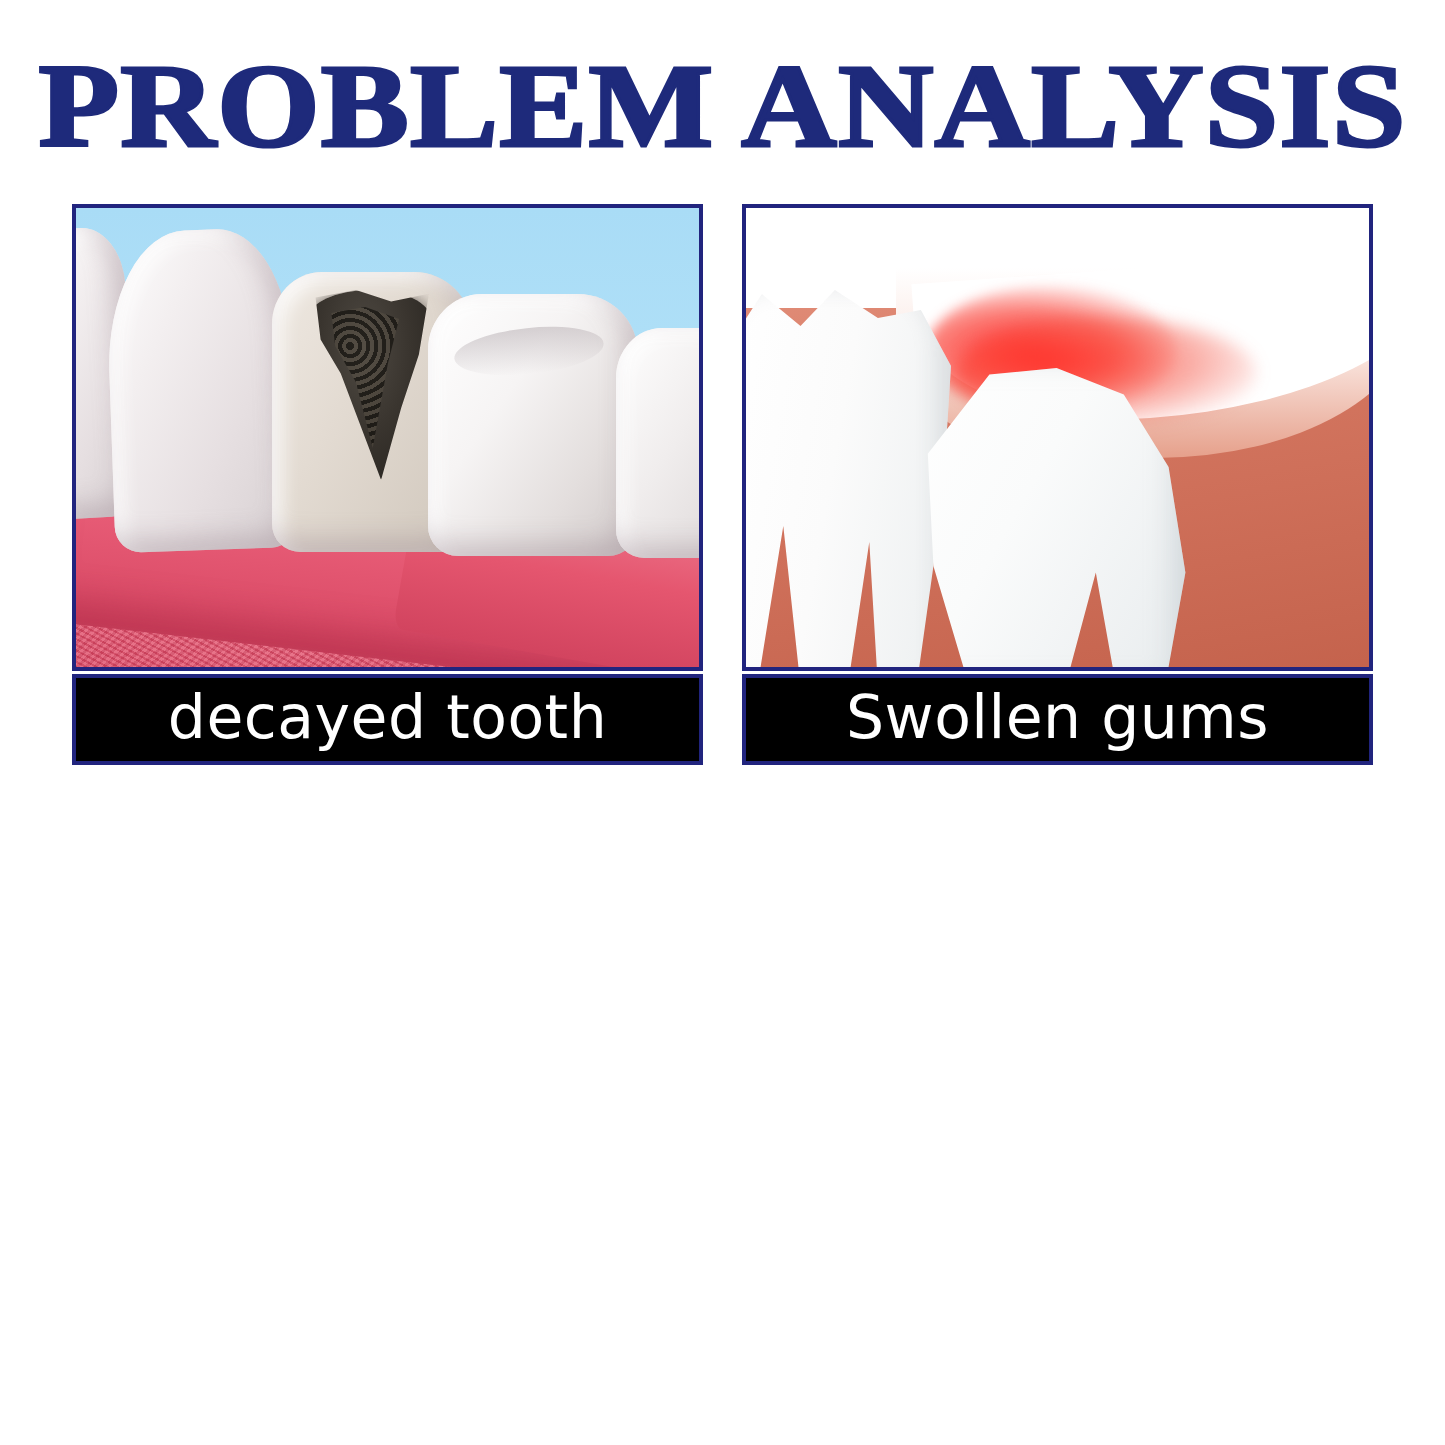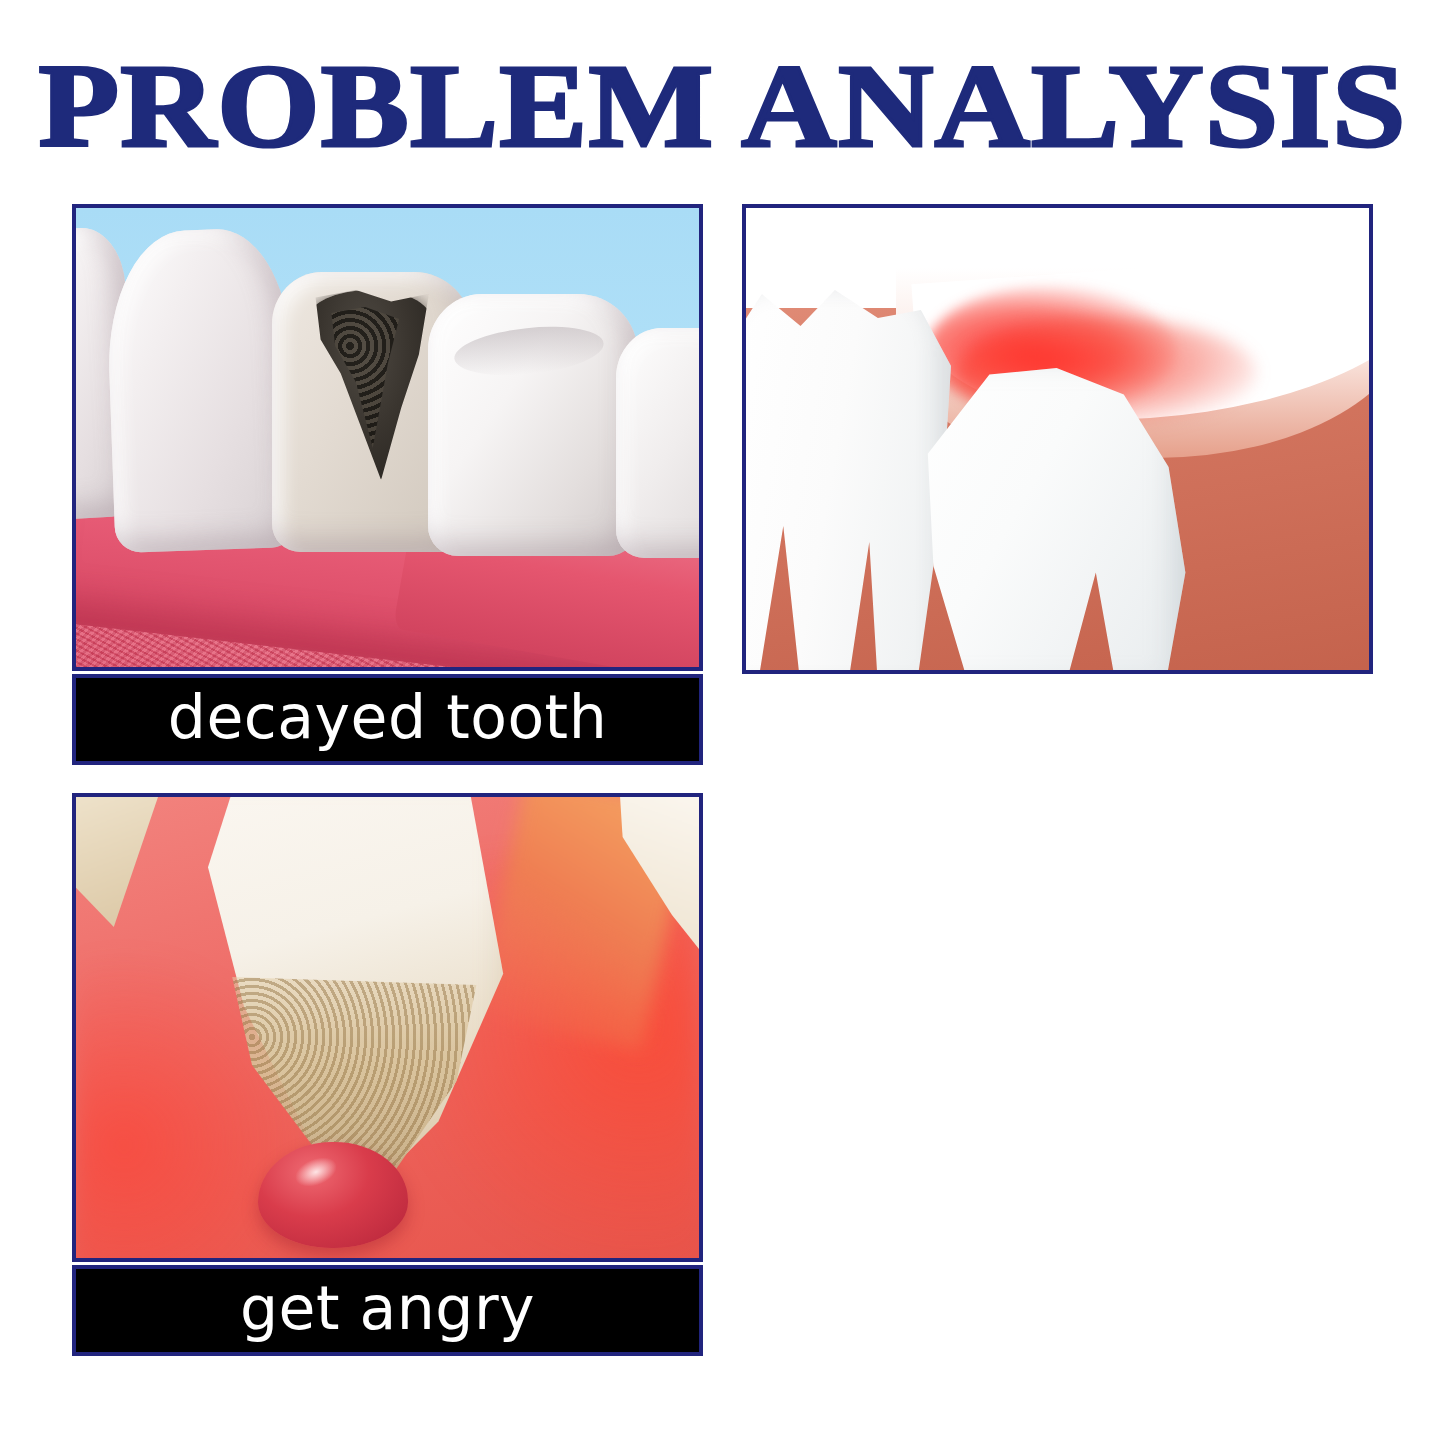--- a/index.html
+++ b/index.html
@@ -380,36 +380,20 @@
         <div class="p2-bg"></div>
         <div class="p2-gum"></div>
         <div class="p2-gumline"></div>
         <div class="p2-gum-wave"></div>
         <div class="p2-inflame"></div>
         <div class="p2-inflame2"></div>
         <div class="p2-tooth-a"></div>
         <div class="p2-tooth-b"></div>
       </div>
     </div>
-  </div>
-
-  <div class="card">
-    <div class="photo">
-      <div class="scene" aria-hidden="true">
-        <div class="p3-bg"></div>
-        <div class="p3-red-l"></div>
-        <div class="p3-red-r"></div>
-        <div class="p3-orange"></div>
-        <div class="p3-tooth-l"></div>
-        <div class="p3-tooth-r"></div>
-        <div class="p3-tooth"></div>
-        <div class="p3-tartar"></div>
-        <div class="p3-blister"></div>
-        <div class="p3-blister-hl"></div>
-      </div>
-    </div>
     <div class="caption-bar">
-      <span class="caption-text">get angry</span>
+      <span class="caption-text">Swollen gums</span>
     </div>
   </div>
 
 
+
 </div>
 
 </body></html>

